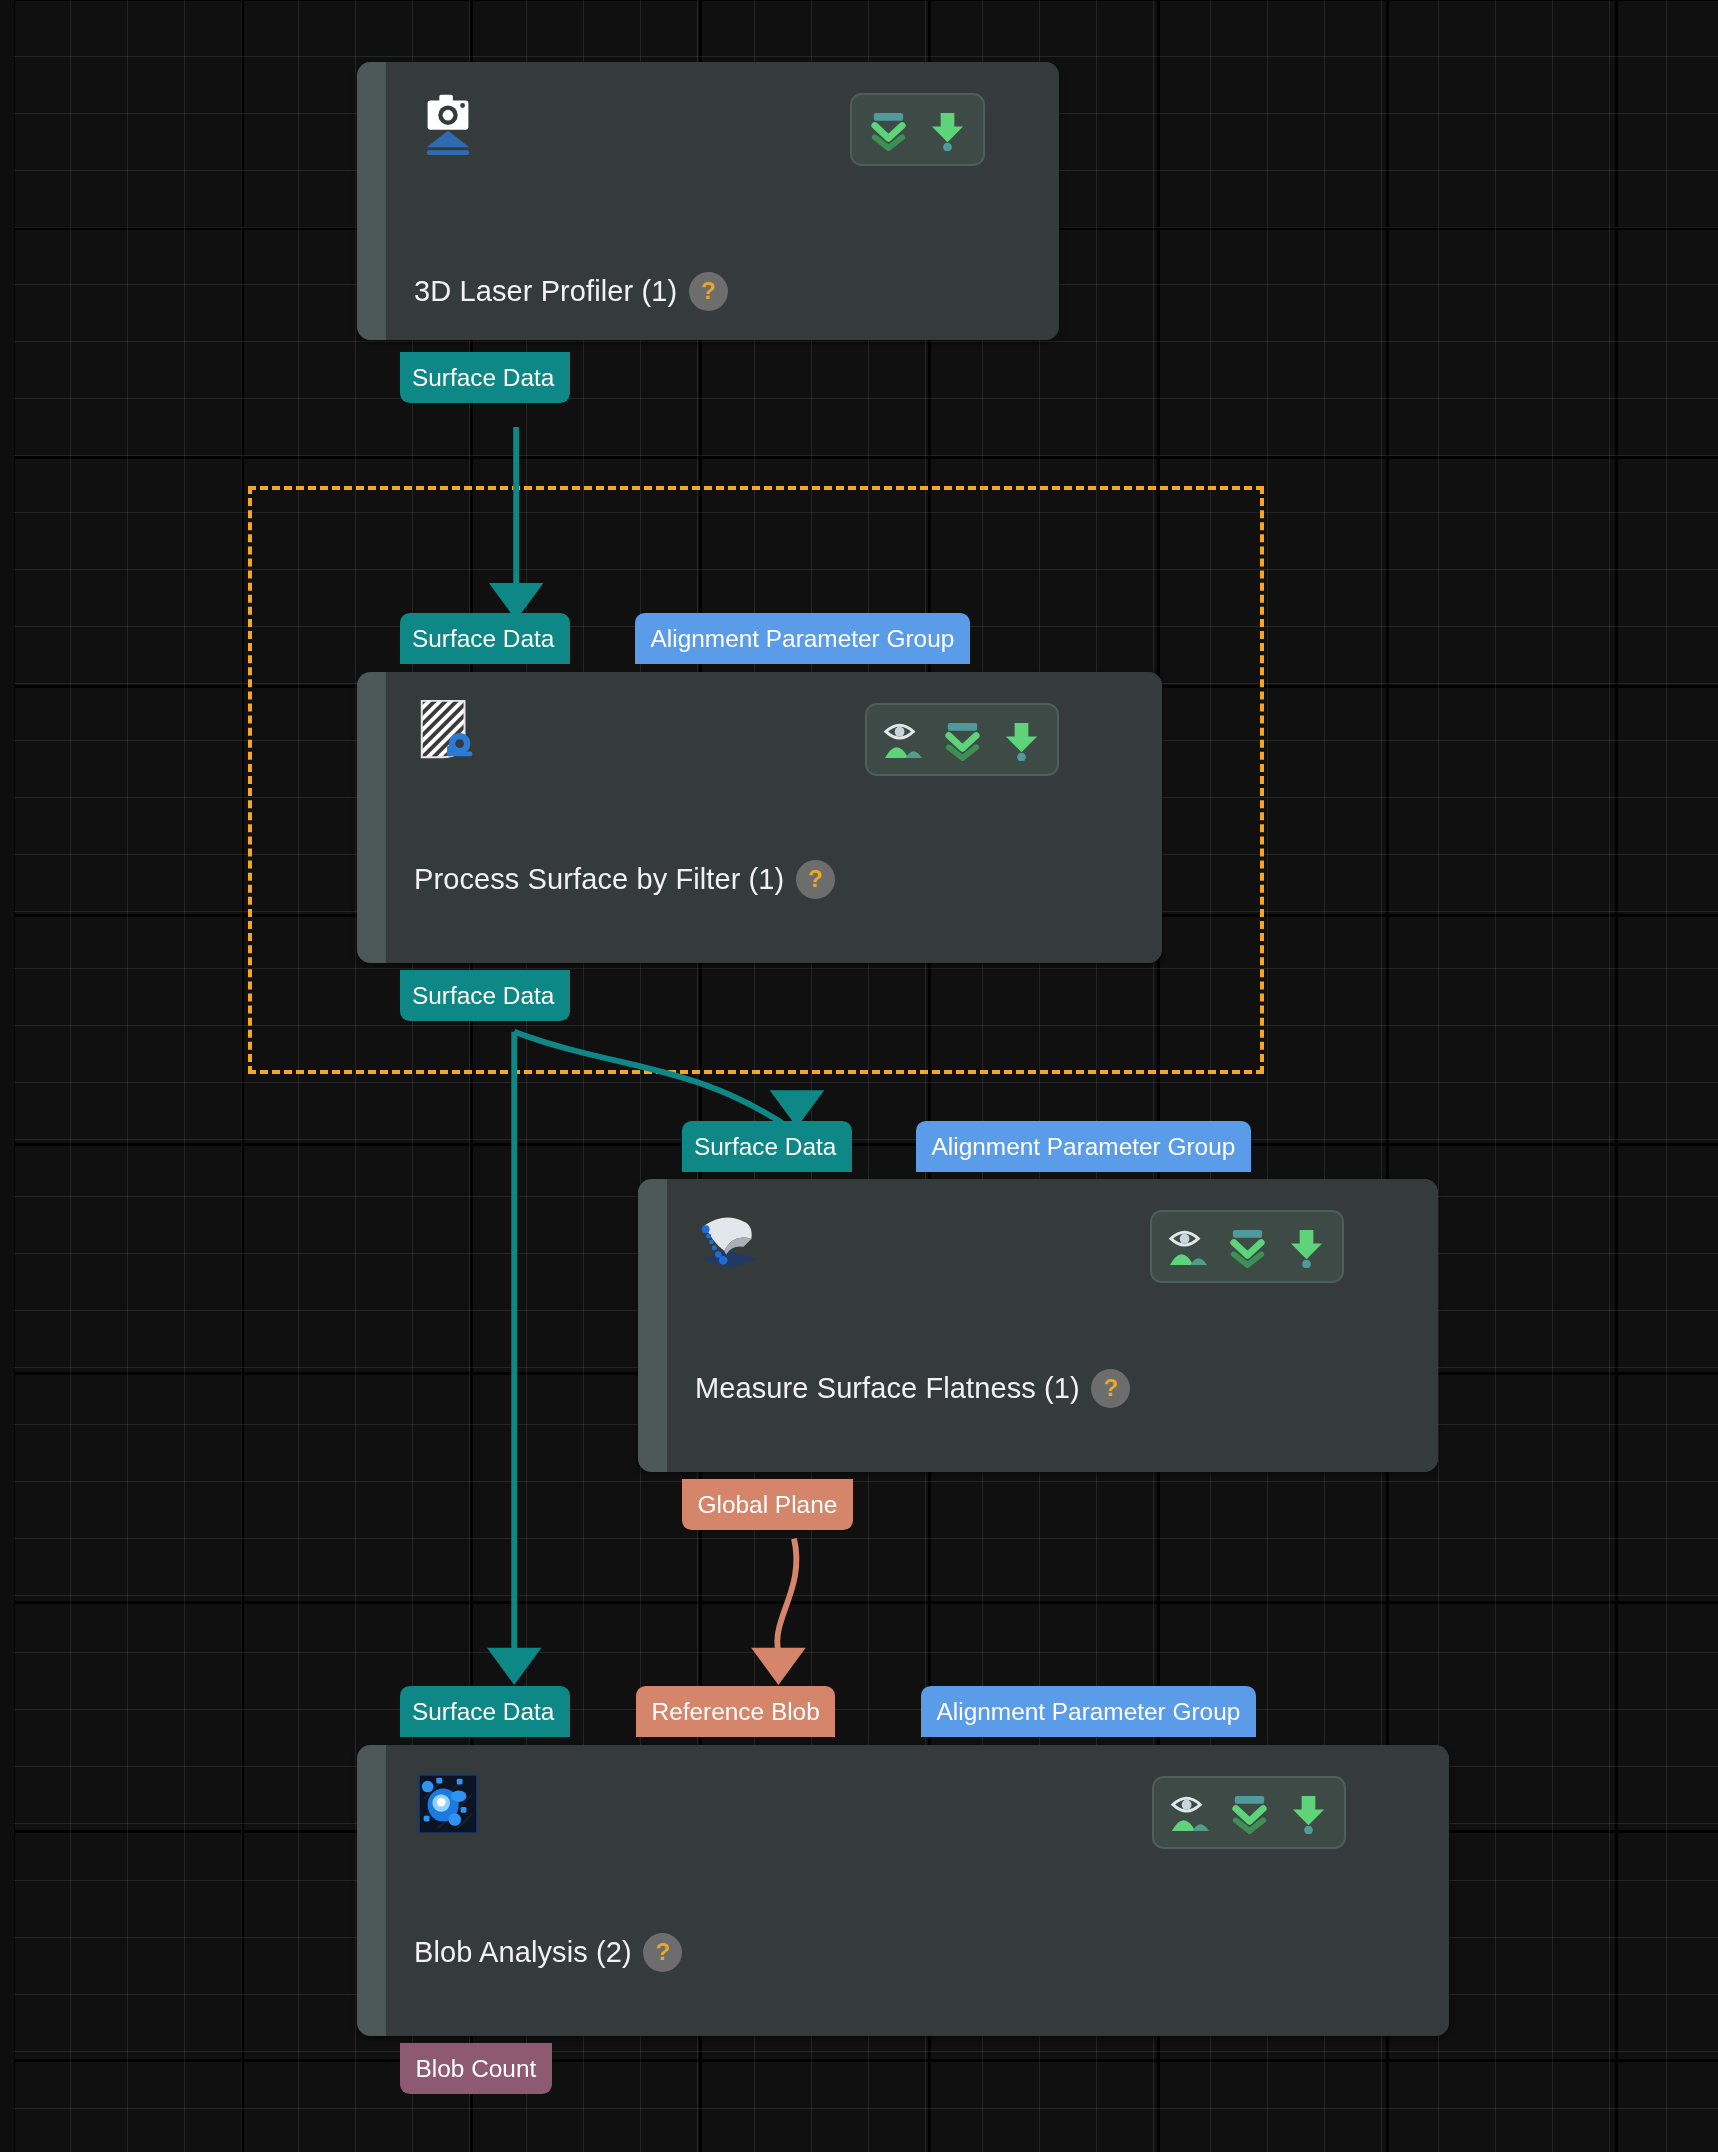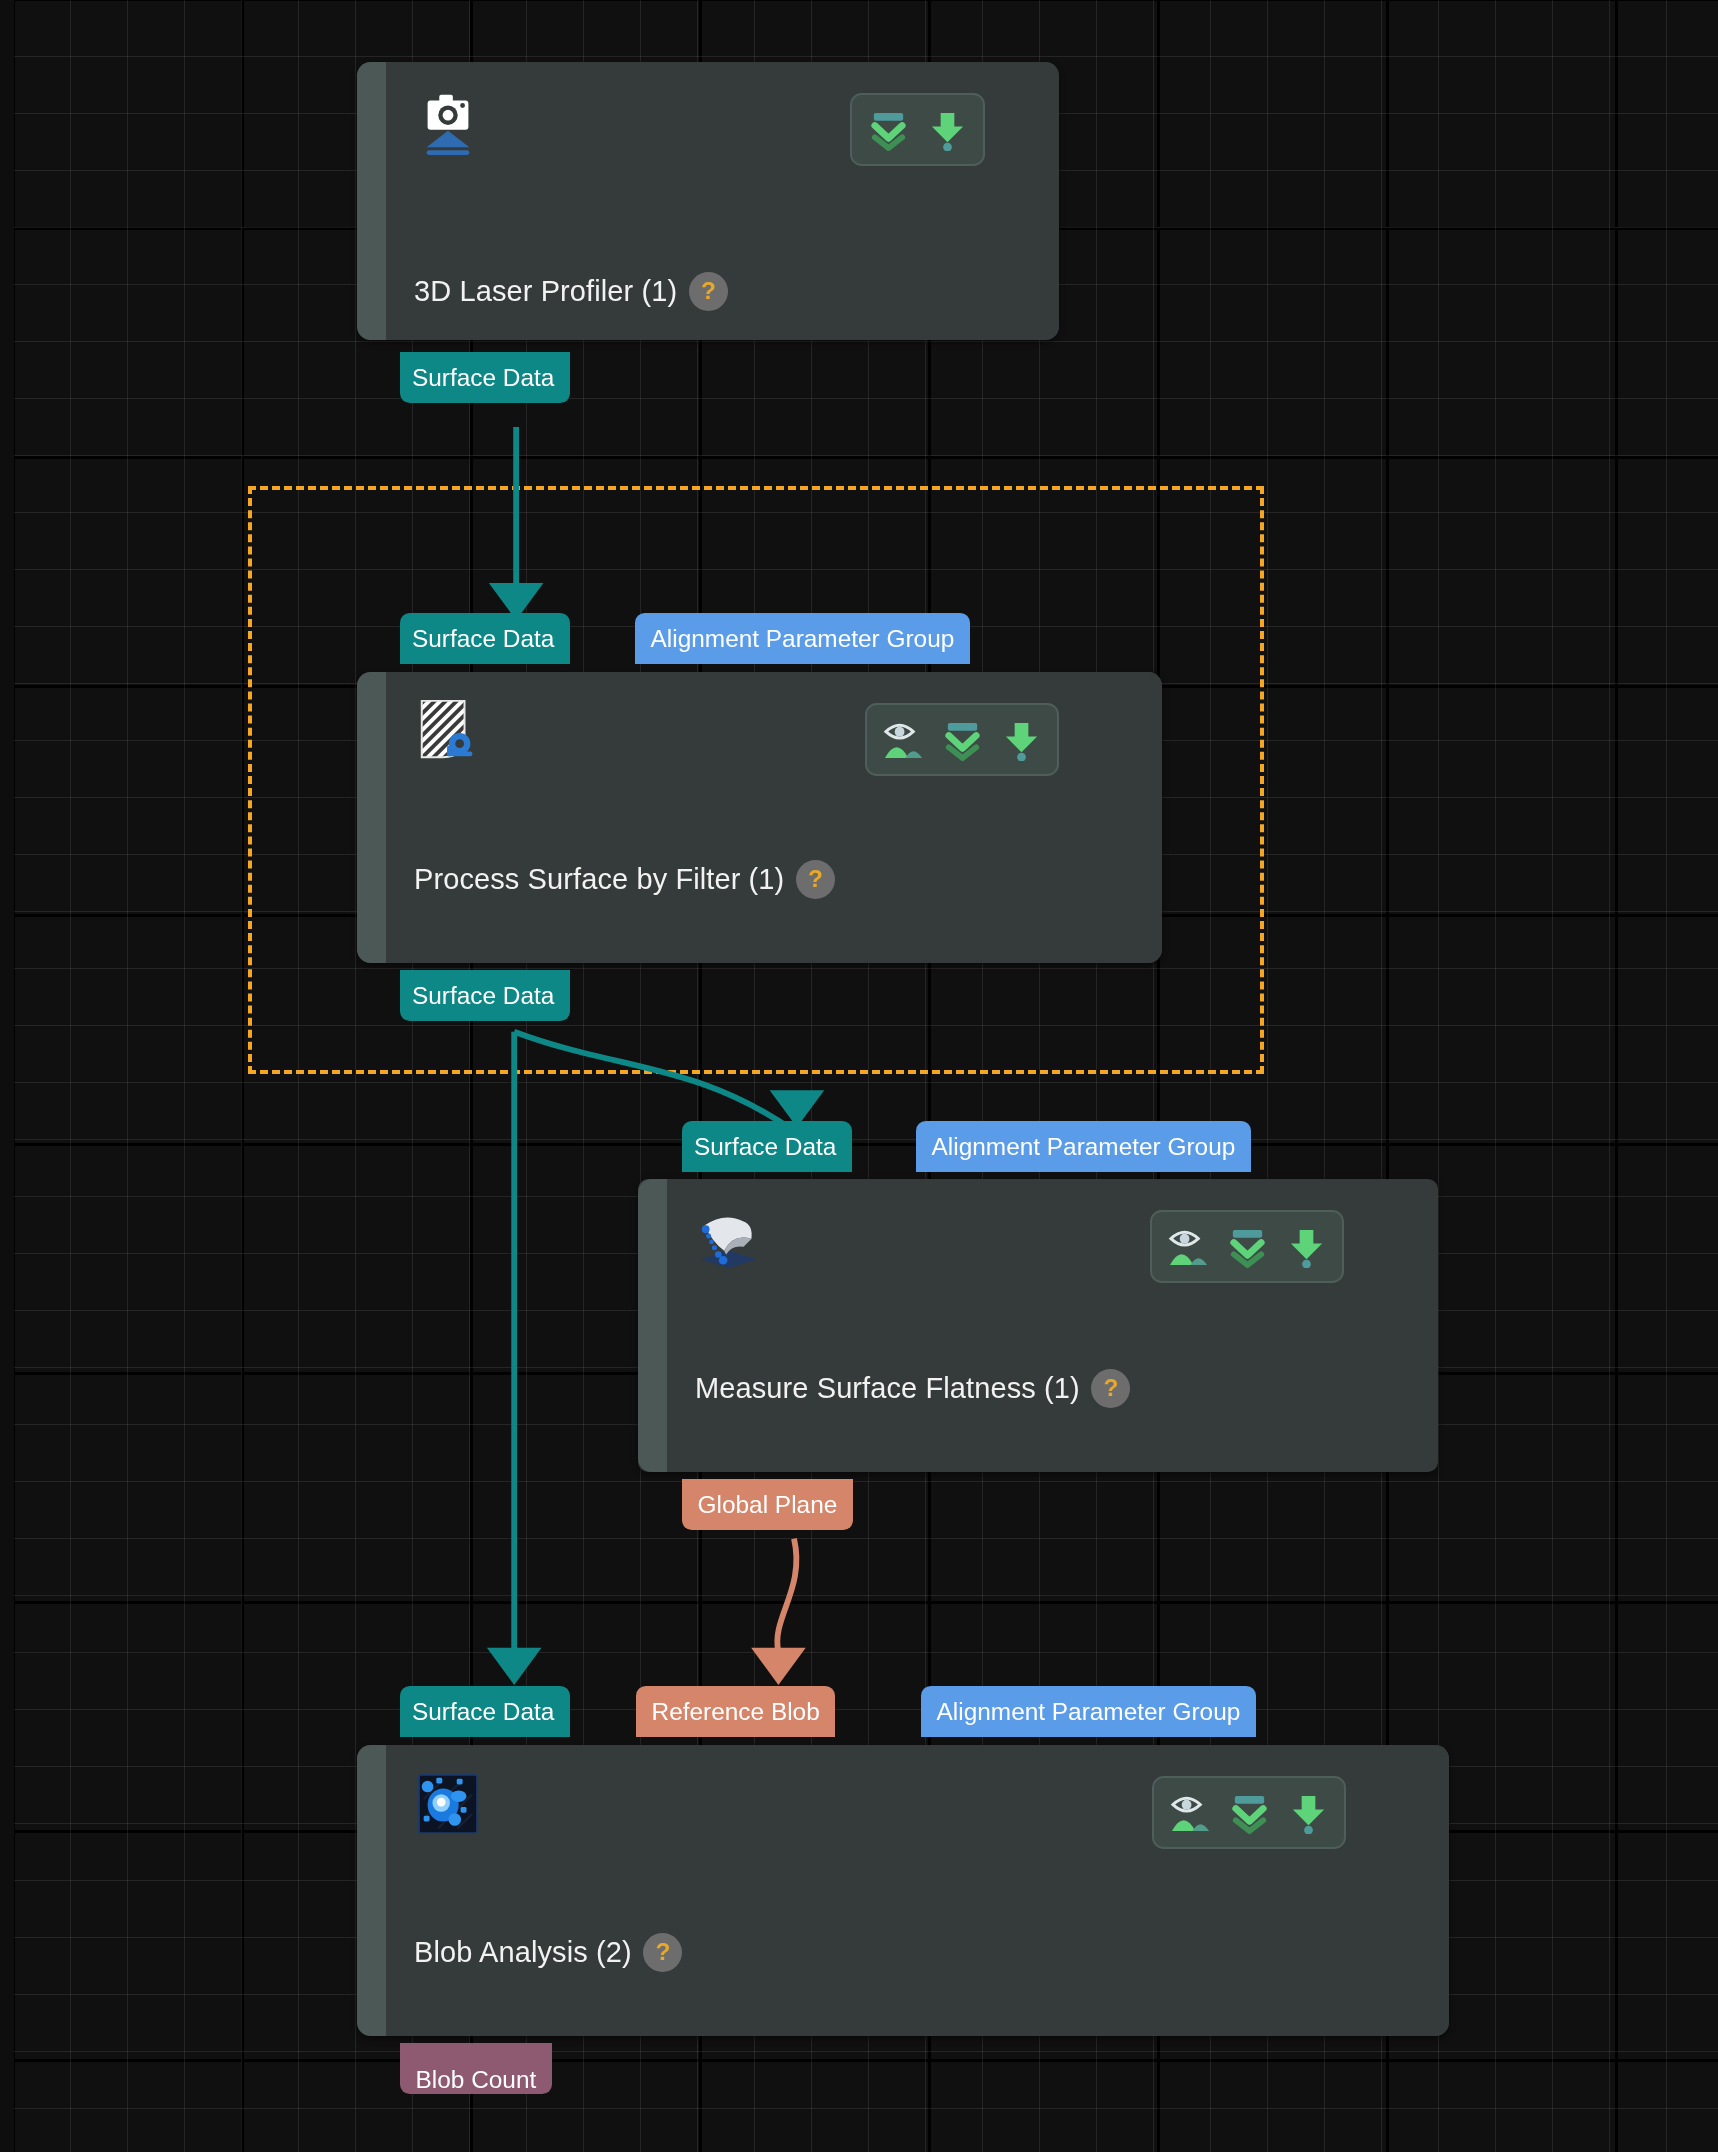--- a/index.html
+++ b/index.html
@@ -136,21 +136,21 @@
   }
   .port.top {            
     border-radius: 9.8px 9.8px 0 0;
   }
   .port.bottom {         
     border-radius: 0 0 9.8px 9.8px;
   }
   .port-teal   { background: #0e8787; padding-left: 12px; }
   .port-blue   { background: #5b9ce8; justify-content: center; }
   .port-salmon { background: #d4856a; }
-  .port-mauve  { background: #8d5a72; align-items: flex-end; }
+  .port-mauve  { background: #8d5a72; }
 </style>
 </head>
 <body>
 
 <div id="canvas">
 
   <div class="selection-box" style="left:234px; top:486px; width:1016px; height:588px;"></div>
 
   <svg id="wires" viewBox="0 0 1762 2207" width="1718" height="2152">
 
@@ -270,21 +270,21 @@
     <span>Surface Data</span>
   </div>
 
   <div class="port port-teal top" style="left:668px; top:1121px;">
     <span>Surface Data</span>
   </div>
   <div class="port port-blue top" style="left:902px; top:1121px;">
     <span>Alignment Parameter Group</span>
   </div>
 
-  <div class="node" style="left:624px; top:1179px; width:800px; height:293px;border-radius:10px;">
+  <div class="node" style="left:624px; top:1179px; width:800px; height:293px;">
     <div class="node-strip"></div>
     <div class="node-inner"></div>
 
     <div class="node-icon" style="left:57px; top:25px;">
       <svg viewBox="0 0 70 70" width="68" height="68">
         <polygon points="35,48 64,57 35,66 6,57" fill="#1e3a6b" opacity="0.85"></polygon>
         <path d="M10 22 Q30 8 50 18 Q60 22 58 36 Q40 30 30 48 Q18 40 10 22 Z" fill="#e3e6ea"></path>
         <path d="M30 48 Q40 30 58 36 L50 44 Q38 42 32 52 Z" fill="#a9b0b8"></path>
         <circle cx="11" cy="26" r="4" fill="#1f6bd8"></circle>
         <circle cx="14" cy="33" r="2.6" fill="#1f6bd8"></circle>

